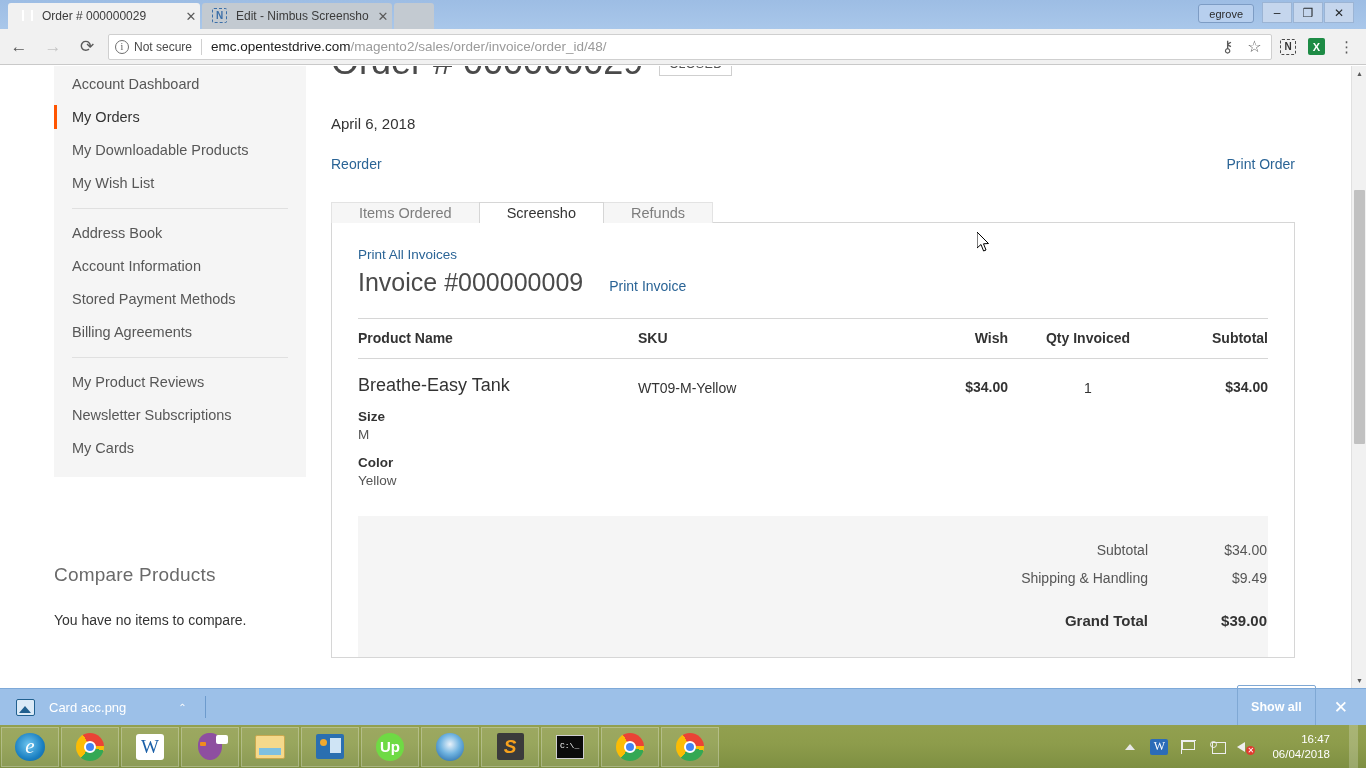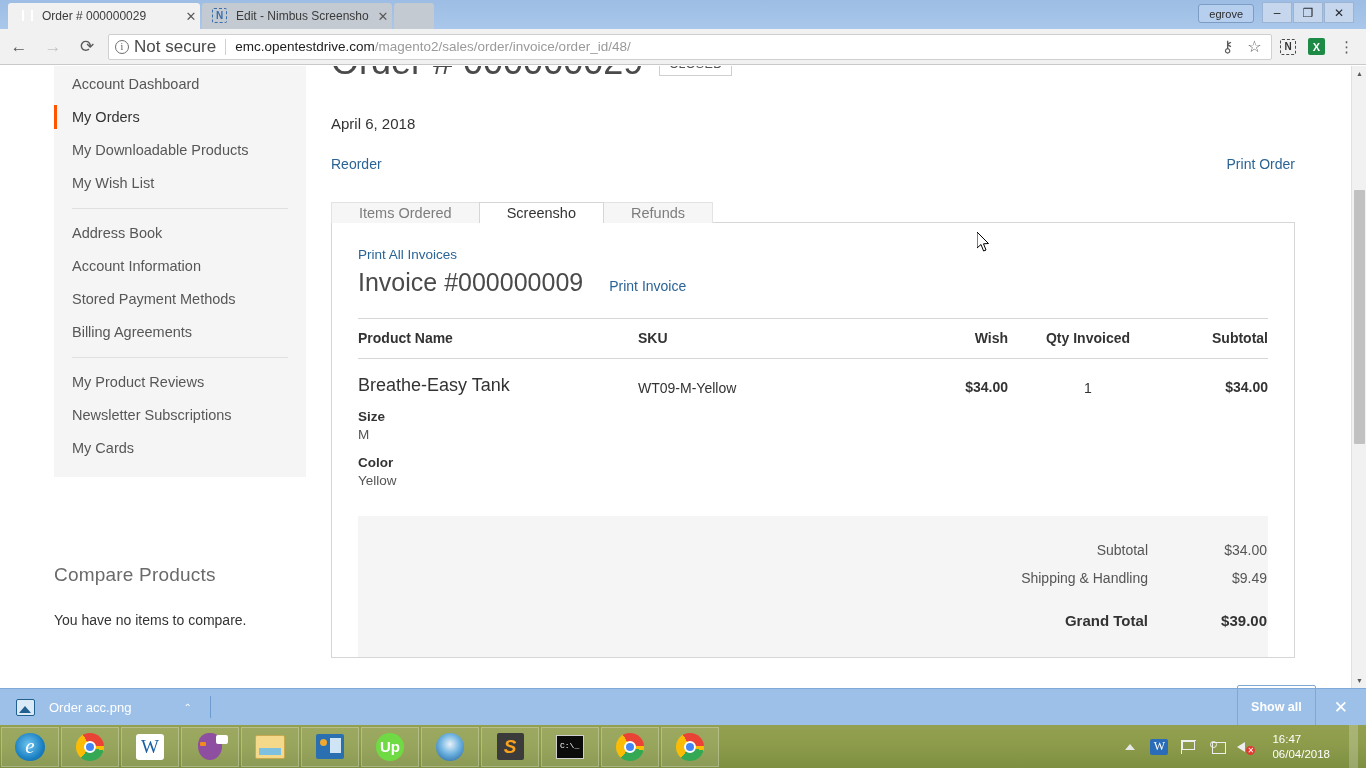--- a/index.html
+++ b/index.html
@@ -92,21 +92,21 @@
     flex: 1; height: 26px; margin: 0 8px 0 6px;
     background: #fff; border: 1px solid #cfcfcf; border-radius: 2px;
     display: flex; align-items: center; padding: 0 6px;
   }
   .secinfo { display: flex; align-items: center; gap: 5px; flex: 0 0 auto; }
   .info-circ {
     width: 14px; height: 14px; border: 1.4px solid #6e6e6e; border-radius: 50%;
     color: #5a5a5a; font-size: 10px; font-family: "Liberation Serif", serif;
     display: flex; align-items: center; justify-content: center; line-height: 1;
   }
-  .sectext { font-size: 17px; color: #4a4a4a; }
+  .sectext { font-size: 12px; color: #4a4a4a; }
   .omni-div { width: 1px; height: 16px; background: #d0d0d0; margin: 0 9px; }
   .url { font-size: 13.5px; color: #9a9a9a; white-space: nowrap; }
   .url b { color: #202020; font-weight: normal; }
   .omni-right { margin-left: auto; display: flex; align-items: center; gap: 10px; padding-right: 2px; }
   .ic { width: 17px; height: 17px; display: flex; align-items: center; justify-content: center; color: #5a5a5a; }
   .ext-nimbus {
     width: 16px; height: 16px; border: 1.5px dashed #4a4a4a; border-radius: 2px;
     font-size: 10px; font-weight: bold; color: #333;
     display: flex; align-items: center; justify-content: center;
   }
@@ -260,21 +260,21 @@
   .tb-icons { display: flex; align-items: center; height: 100%; }
   .tbi {
     width: 58px; height: 40px; margin: 0 1px;
     display: flex; align-items: center; justify-content: center;
     border: 1px solid rgba(255,255,255,0.26);
     background: rgba(255,255,255,0.10);
     position: relative;
   }
   .tray { margin-left: auto; display: flex; align-items: center; padding-right: 8px; gap: 11px; }
   .tray-ic { width: 18px; height: 18px; display: flex; align-items: center; justify-content: center; }
-  .clock { color: #fff; font-size: 11.5px; text-align: left; line-height: 15px; margin-left: 6px; }
+  .clock { color: #fff; font-size: 11.5px; text-align: right; line-height: 15px; margin-left: 6px; }
   .show-desktop { width: 9px; height: 43px; background: rgba(255,255,255,0.22); margin-left: 8px; }
   .chrome {
     width: 28px; height: 28px; border-radius: 50%;
     background: conic-gradient(from -30deg, #ea4335 0deg 115deg, #fbbc05 115deg 135deg, #34a853 135deg 250deg, #fbbc05 250deg 360deg);
     position: relative;
   }
   .chrome::after {
     content: ""; position: absolute; left: 8px; top: 8px; width: 12px; height: 12px;
     border-radius: 50%; background: #4285f4; border: 2px solid #fff;
     box-sizing: border-box;
@@ -510,21 +510,21 @@
     <div class="vs-arrow dn">▼</div>
   </div>
 
   <svg class="cursor" viewBox="0 0 14 21">
     <polygon points="0,0 0,16 4,12.5 6.6,19 9,18 6.5,11.8 11.5,11.5" fill="#fff" stroke="#000" stroke-width="1"></polygon>
   </svg>
 
   <div class="dlbar">
     <div class="dl-item">
       <span class="dl-thumb"></span>
-      <span class="dl-name">Order acc.png</span>
+      <span class="dl-name">Card acc.png</span>
       <span class="dl-caret">⌃</span>
     </div>
     <div class="dl-sep"></div>
     <div class="dl-right">
       <span class="showall">Show all</span>
       <span class="dl-close">✕</span>
     </div>
   </div>
 
   <div class="taskbar">

